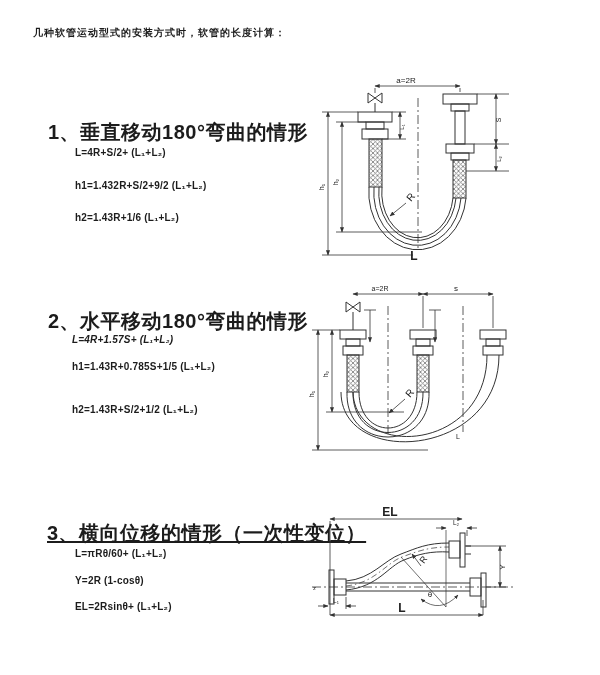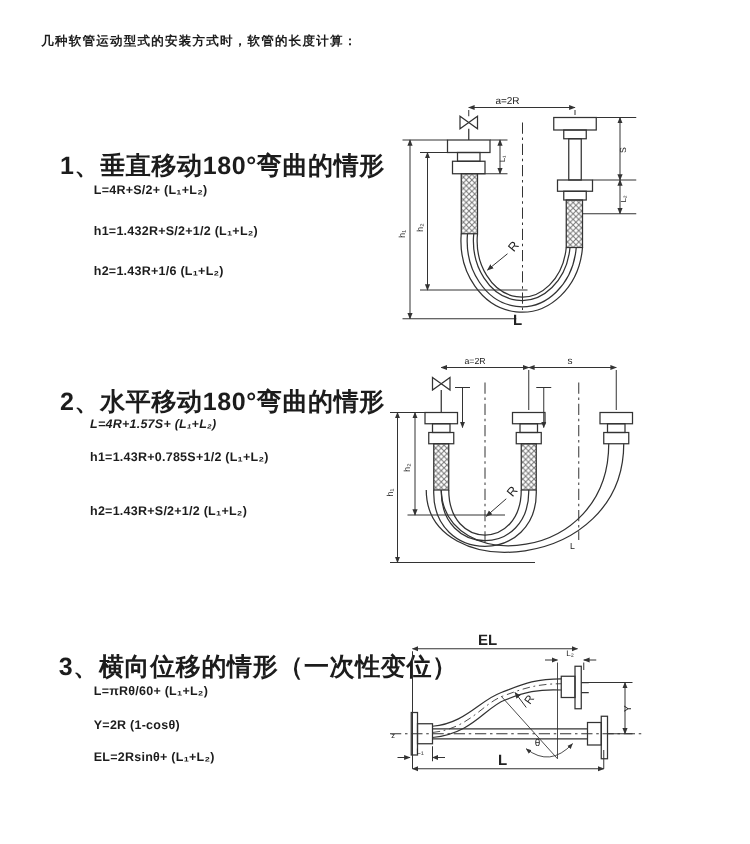--- a/index.html
+++ b/index.html
@@ -4,40 +4,40 @@
 <style>
   html,body{margin:0;padding:0;}
   body{width:600px;height:675px;background:#ffffff;position:relative;overflow:hidden;
        font-family:"Liberation Sans","DejaVu Sans",sans-serif;color:#1c1c1c;}
   .abs{position:absolute;white-space:nowrap;}
   .title{left:33px;top:26px;font-size:10px;font-weight:bold;letter-spacing:1px;}
   .head{font-size:20px;font-weight:bold;letter-spacing:0.5px;text-align:center;}
   .formula{font-size:10px;font-weight:bold;letter-spacing:0.2px;}
   .s1h{left:48px;top:119px;} .s1f1{left:75px;top:147px;} .s1f2{left:75px;top:180px;} .s1f3{left:75px;top:212px;}
   .s2h{left:48px;top:308px;} .s2f1{left:72px;top:334px;font-style:italic;} .s2f2{left:72px;top:361px;} .s2f3{left:72px;top:388px;margin-top:16px;}
-  .s3h{left:47px;top:520px;} .s3f1{left:75px;top:548px;} .s3f2{left:75px;top:575px;} .s3f3{left:75px;top:601px;}
+  .s3h{left:47px;top:520px;text-decoration:underline;} .s3f1{left:75px;top:548px;} .s3f2{left:75px;top:575px;} .s3f3{left:75px;top:601px;}
   svg.fig{position:absolute;}
   .f1{left:310px;top:72px;}
   .f2{left:308px;top:282px;}
   .f3{left:300px;top:500px;}
   svg text{fill:#222;font-family:"Liberation Sans","DejaVu Sans",sans-serif;}
 </style>
 </head>
 <body>
 
 <div class="abs title">几种软管运动型式的安装方式时，软管的长度计算：</div>
 
 <div class="abs head s1h">1、垂直移动180°弯曲的情形</div>
 <div class="abs formula s1f1">L=4R+S/2+ (L₁+L₂)</div>
-<div class="abs formula s1f2">h1=1.432R+S/2+1/2 (L₁+L₂)</div>
+<div class="abs formula s1f2">h1=1.432R+S/2+9/2 (L₁+L₂)</div>
 <div class="abs formula s1f3">h2=1.43R+1/6 (L₁+L₂)</div>
 
 <div class="abs head s2h">2、水平移动180°弯曲的情形</div>
 <div class="abs formula s2f1">L=4R+1.57S+ (L₁+L₂)</div>
-<div class="abs formula s2f2">h1=1.43R+0.785S+1/2 (L₁+L₂)</div>
+<div class="abs formula s2f2">h1=1.43R+0.785S+1/5 (L₁+L₂)</div>
 <div class="abs formula s2f3">h2=1.43R+S/2+1/2 (L₁+L₂)</div>
 
 <div class="abs head s3h">3、横向位移的情形（一次性变位）</div>
 <div class="abs formula s3f1">L=πRθ/60+ (L₁+L₂)</div>
 <div class="abs formula s3f2">Y=2R (1-cosθ)</div>
 <div class="abs formula s3f3">EL=2Rsinθ+ (L₁+L₂)</div>
 
 <svg class="fig f1" width="250" height="190" viewBox="0 0 250 190">
   <defs>
     <marker id="ar1" viewBox="0 0 10 10" refX="9" refY="5" markerWidth="6.5" markerHeight="6.5" orient="auto-start-reverse">

